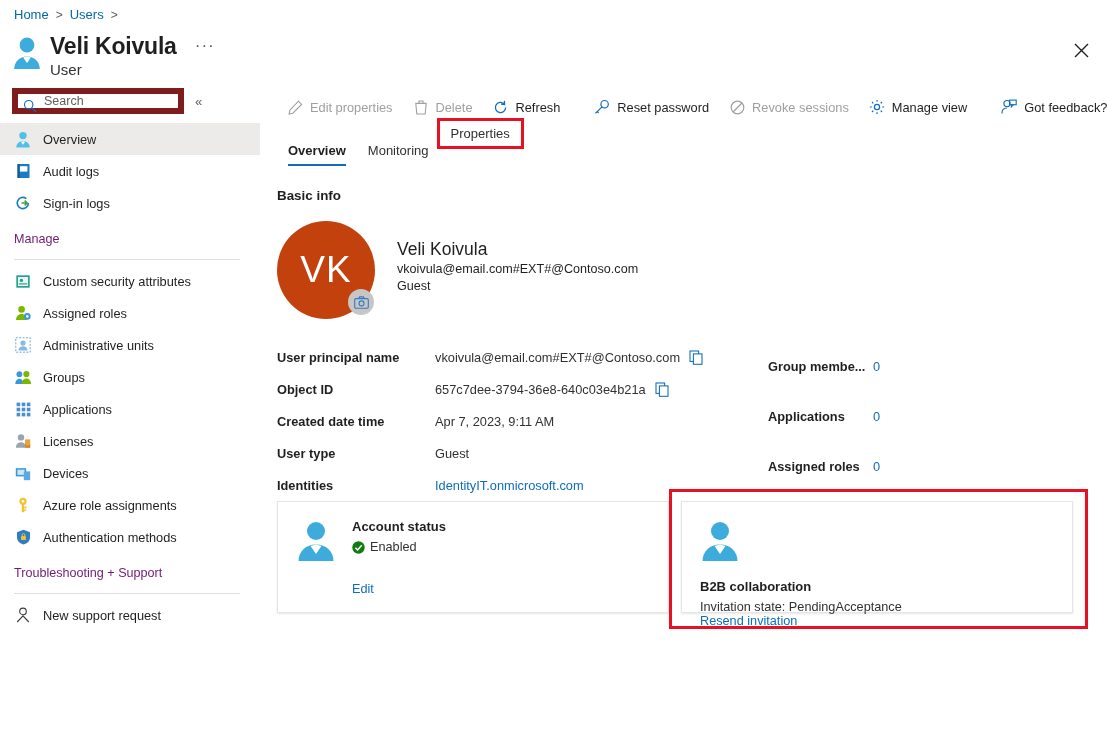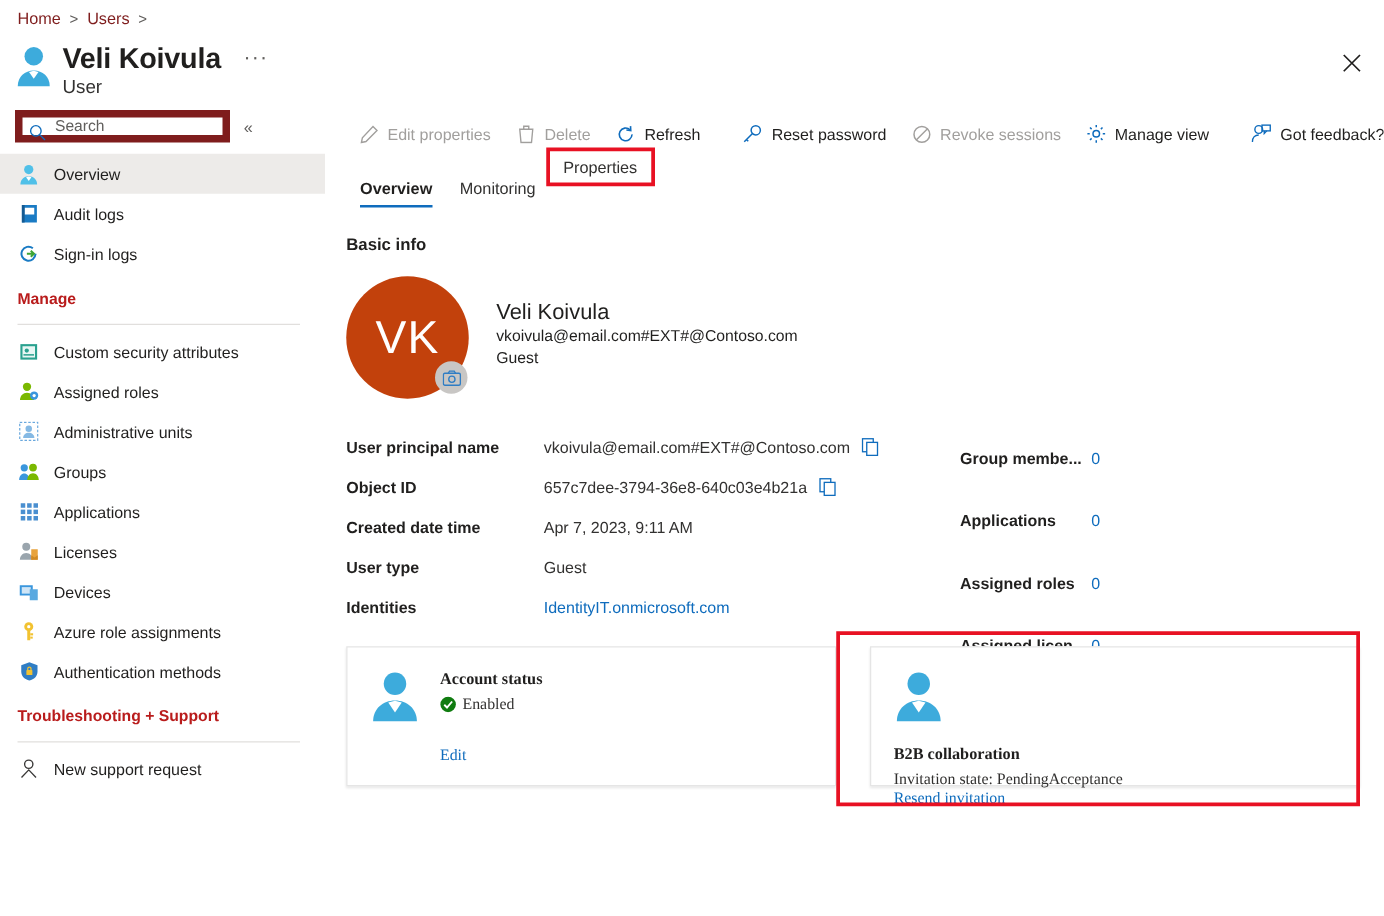--- a/index.html
+++ b/index.html
@@ -11,21 +11,21 @@
     color: #201f1e;
     overflow: hidden;
   }
   .page { position: relative; width: 1107px; height: 733px; }
 
   
   .breadcrumb {
     position: absolute; left: 14px; top: 7px;
     font-size: 13px; display: flex; align-items: center; gap: 7px;
   }
-  .crumb-link { color: #7f1d1d; cursor: pointer; }
+  .crumb-link { color: #0369a1; cursor: pointer; }
   .crumb-sep { color: #605e5c; font-size: 12px; }
 
   
   .title-row {
     position: absolute; left: 12px; top: 32px;
     display: flex; align-items: flex-start; gap: 8px;
   }
   .title-avatar { width: 30px; height: 34px; flex: none; margin-top: 4px; }
   .title-texts { display: flex; flex-direction: column; }
   .title-main { display: flex; align-items: center; gap: 14px; }
@@ -61,21 +61,21 @@
 
   .nav { margin-top: 9px; }
   .nav-item {
     display: flex; align-items: center; gap: 11px;
     height: 32px; padding-left: 14px; font-size: 12.8px; color: #201f1e;
     cursor: pointer;
   }
   .nav-item.selected { background: #edebe9; }
   .nav-ico { width: 18px; height: 18px; flex: none; display: flex; align-items: center; justify-content: center; }
   .nav-group {
-    font-size: 12.6px; font-weight: 700; color: #b91c1c;
+    font-size: 12.6px; font-weight: 400; color: #701a75;
     padding: 13px 0 12px 14px;
   }
   .nav-rule { height: 1px; background: #e1dfdd; margin: 1px 20px 5px 14px; }
 
   
   .main { position: absolute; left: 260px; top: 88px; right: 0; bottom: 0; }
 
   .cmdbar {
     display: flex; align-items: center; height: 38px;
     padding-left: 17px; gap: 0px; font-size: 12.8px;
@@ -135,21 +135,21 @@
   .prop-value.link { color: #0f6cbd; cursor: pointer; }
   .copy-ico { margin-left: 9px; cursor: pointer; display: inline-flex; vertical-align: middle; }
 
   .stats { position: absolute; left: 508px; top: 0px; }
   .stat-row { display: flex; align-items: center; height: 50px; }
   .stat-label { width: 105px; font-size: 12.8px; font-weight: 700; color: #201f1e; flex: none; }
   .stat-value { font-size: 12.8px; color: #0f6cbd; cursor: pointer; }
 
   
   .feed-title { font-size: 13.4px; font-weight: 700; padding-left: 17px; margin-top: 26px; }
-  .feed-row { display: flex; gap: 15px; padding-left: 17px; margin-top: 16px; position: relative; font-family: Liberation Serif, serif; }
+  .feed-row { display: flex; gap: 0; padding-left: 17px; position: relative; }
   .card {
     background: #fff; border: 1px solid #e5e5e5;
     box-shadow: 0 1px 2px rgba(0,0,0,.10);
     width: 392px; height: 112px; padding: 16px 18px;
     display: flex; gap: 16px;
   }
   .card-ico { width: 40px; height: 42px; flex: none; margin-top: 2px; }
   .card-body { display: flex; flex-direction: column; }
   .card-title { font-size: 13px; font-weight: 700; color: #201f1e; line-height: 18px; }
   .card-sub { font-size: 12.7px; color: #323130; margin-top: 4px; display: flex; align-items: center; gap: 5px; }

